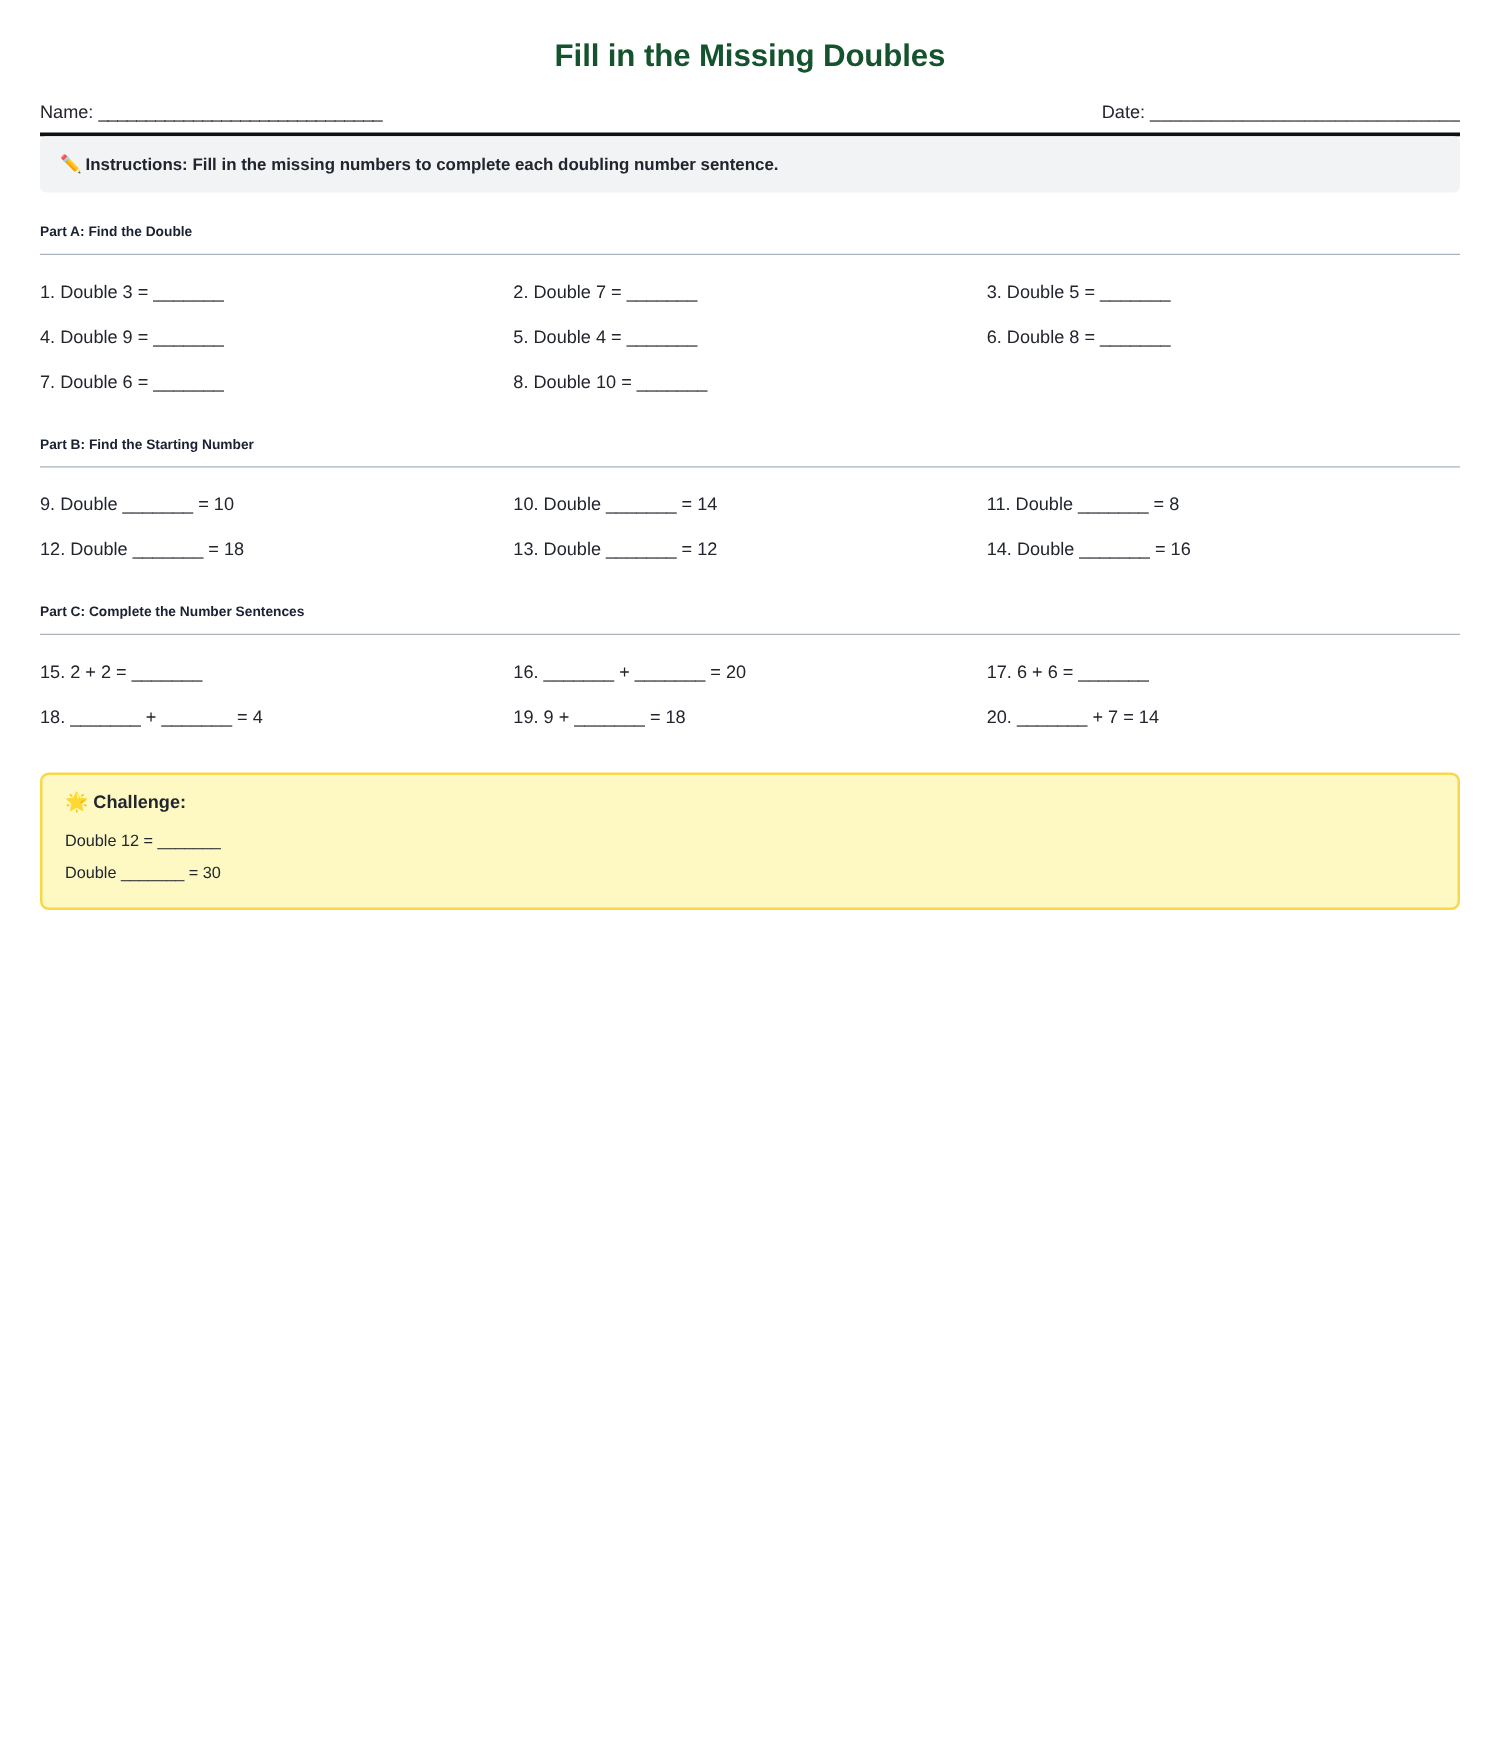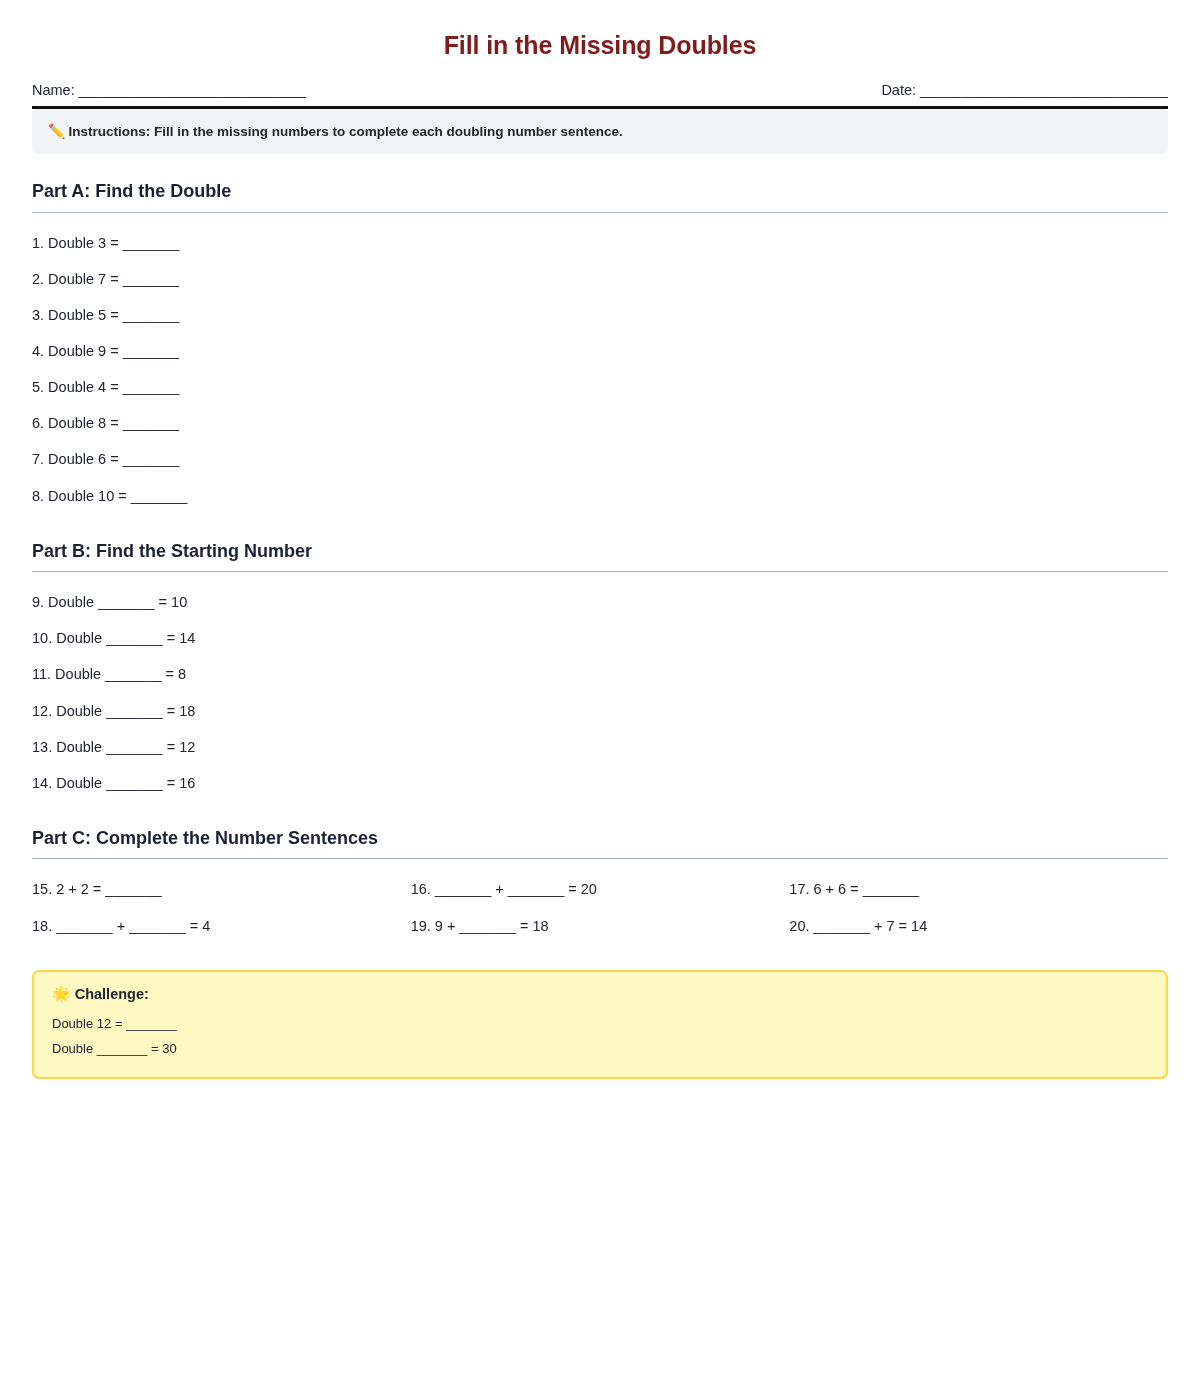--- a/index.html
+++ b/index.html
@@ -20,21 +20,21 @@
     box-sizing: border-box;
     padding: 22px 32px 0 32px;
     position: relative;
   }
 
   
   .worksheet-title {
     text-align: center;
     font-size: 25px;
     font-weight: bold;
-    color: #7f1d1d;
+    color: #14532d;
     letter-spacing: -0.1px;
     margin: 8px 0 0 0;
     line-height: 1.2;
   }
 
   
   .meta-row {
     display: flex;
     justify-content: space-between;
     align-items: flex-end;
@@ -69,37 +69,37 @@
     line-height: 1.35;
   }
   .instructions .emoji {
     font-size: 14px;
     margin-right: 3px;
   }
 
   
   .section { margin-top: 26px; }
   .section-title {
-    font-size: 18px;
+    font-size: 11px;
     font-weight: bold;
     color: #1b2033;
     margin: 0 0 9px 0;
     line-height: 1.25;
   }
   .section-rule {
     height: 1px;
     background: #aab2bd;
     width: 100%;
     margin-bottom: 6px;
   }
 
   
   .problem-grid {
     display: grid;
-    grid-template-columns: 1fr;
+    grid-template-columns: 1fr 1fr 1fr;
     column-gap: 0px;
     row-gap: 0px;
     margin-top: 12px;
   }
   .problem-grid.single-col {
     grid-template-columns: 1fr 1fr 1fr;
   }
   .problem {
     font-size: 14.5px;
     color: #22252e;

